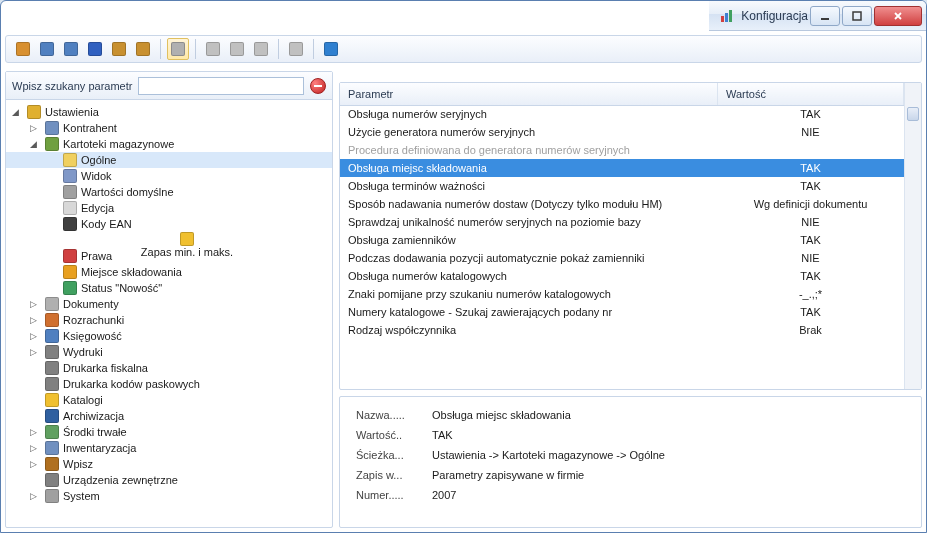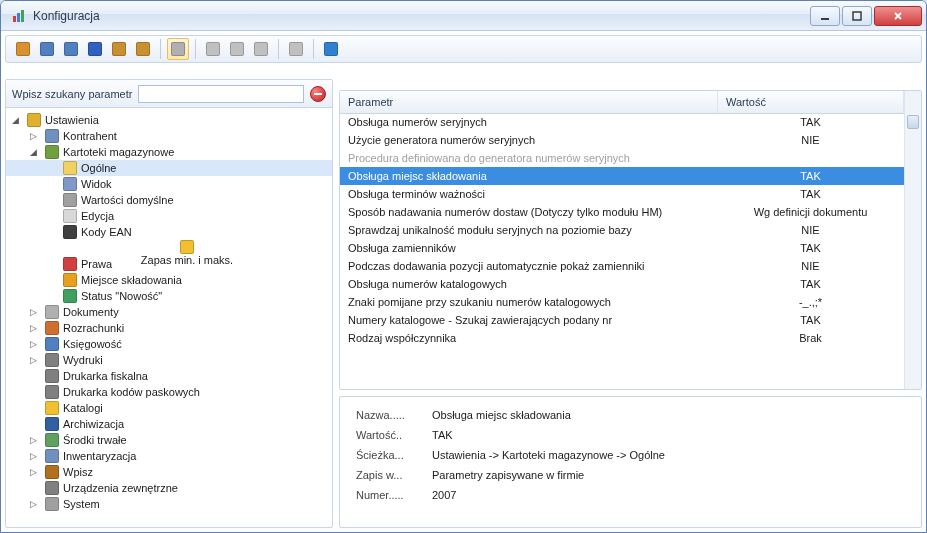--- a/index.html
+++ b/index.html
@@ -1,28 +1,28 @@
 <!DOCTYPE html>
 <html><head>
 <meta charset="utf-8">
 <style>
 * { box-sizing: border-box; margin: 0; padding: 0; }
 body { font-family: Tahoma, Arial, sans-serif; font-size: 11px; background: #d8e4f0; overflow: hidden; }
 
-.window { width: 927px; height: 533px; background: #fff; border: 1px solid #5a7fb0; border-radius: 6px 6px 0 0; overflow: hidden; display: flex; flex-direction: column; }
+.window { width: 927px; height: 533px; background: #fff; border: 1px solid #5a7fb0; border-radius: 6px 6px 0 0; overflow: hidden; display: flex; flex-direction: column; align-items: flex-end; }
 
 .titlebar { height: 30px; background: linear-gradient(to bottom, #f8fafd 0%, #e6eef8 45%, #d5e2f3 46%, #e8f0fa 100%); border-bottom: 1px solid #b8c8de; display: flex; align-items: center; padding: 0 4px; }
 .titlebar .app-icon { width: 16px; height: 16px; margin: 0 6px; display: inline-flex; align-items: center; justify-content: center; }
 .titlebar .title { flex: 1; color: #2b3b52; font-size: 12px; }
 .win-btns { display: flex; }
 .win-btn { width: 30px; height: 20px; margin-left: 2px; border: 1px solid #8fa8c8; border-radius: 3px; background: linear-gradient(to bottom, #f5f9fe, #d7e4f4); display: flex; align-items: center; justify-content: center; color: #3b3b3b; }
 .win-btn.close { width: 48px; background: linear-gradient(to bottom, #f08f8f, #d04040); border-color: #a03030; color: #fff; }
 .win-btn svg { width: 12px; height: 12px; }
 
-.content { flex: 1; display: flex; flex-direction: column; background: #fff; padding: 4px; gap: 16px; }
+.content { flex: 1; display: flex; flex-direction: column; background: #fff; padding: 4px; gap: 8px; }
 
 .toolbar { height: 28px; background: linear-gradient(to bottom, #fcfdff, #e9eff8); border: 1px solid #c9d6e8; border-radius: 3px; display: flex; align-items: center; padding: 0 6px; gap: 2px; }
 .tb-btn { width: 22px; height: 22px; border: 1px solid transparent; border-radius: 2px; display: flex; align-items: center; justify-content: center; }
 .tb-btn.active { background: linear-gradient(to bottom, #fff4d8, #ffe9a8); border-color: #e0c060; }
 .tb-sep { width: 1px; height: 20px; background: #c0cde0; margin: 0 4px; }
 
 .main-area { flex: 1; display: flex; gap: 6px; min-height: 0; }
 
 .left-pane { width: 328px; display: flex; flex-direction: column; border: 1px solid #c9d6e8; border-radius: 2px; }
 .search-row { height: 28px; background: linear-gradient(to bottom, #fcfdff, #e9eff8); border-bottom: 1px solid #c9d6e8; display: flex; align-items: center; padding: 0 6px; gap: 6px; }
@@ -357,21 +357,21 @@
                   </tr>
                   <tr>
                     <td>Obsługa terminów ważności</td>
                     <td class="col-value">TAK</td>
                   </tr>
                   <tr>
                     <td>Sposób nadawania numerów dostaw (Dotyczy tylko modułu HM)</td>
                     <td class="col-value">Wg definicji dokumentu</td>
                   </tr>
                   <tr>
-                    <td>Sprawdzaj unikalność modułu seryjnych na poziomie bazy</td>
+                    <td>Sprawdzaj unikalność numerów seryjnych na poziomie bazy</td>
                     <td class="col-value">NIE</td>
                   </tr>
                   <tr>
                     <td>Obsługa zamienników</td>
                     <td class="col-value">TAK</td>
                   </tr>
                   <tr>
                     <td>Podczas dodawania pozycji automatycznie pokaż zamienniki</td>
                     <td class="col-value">NIE</td>
                   </tr>

